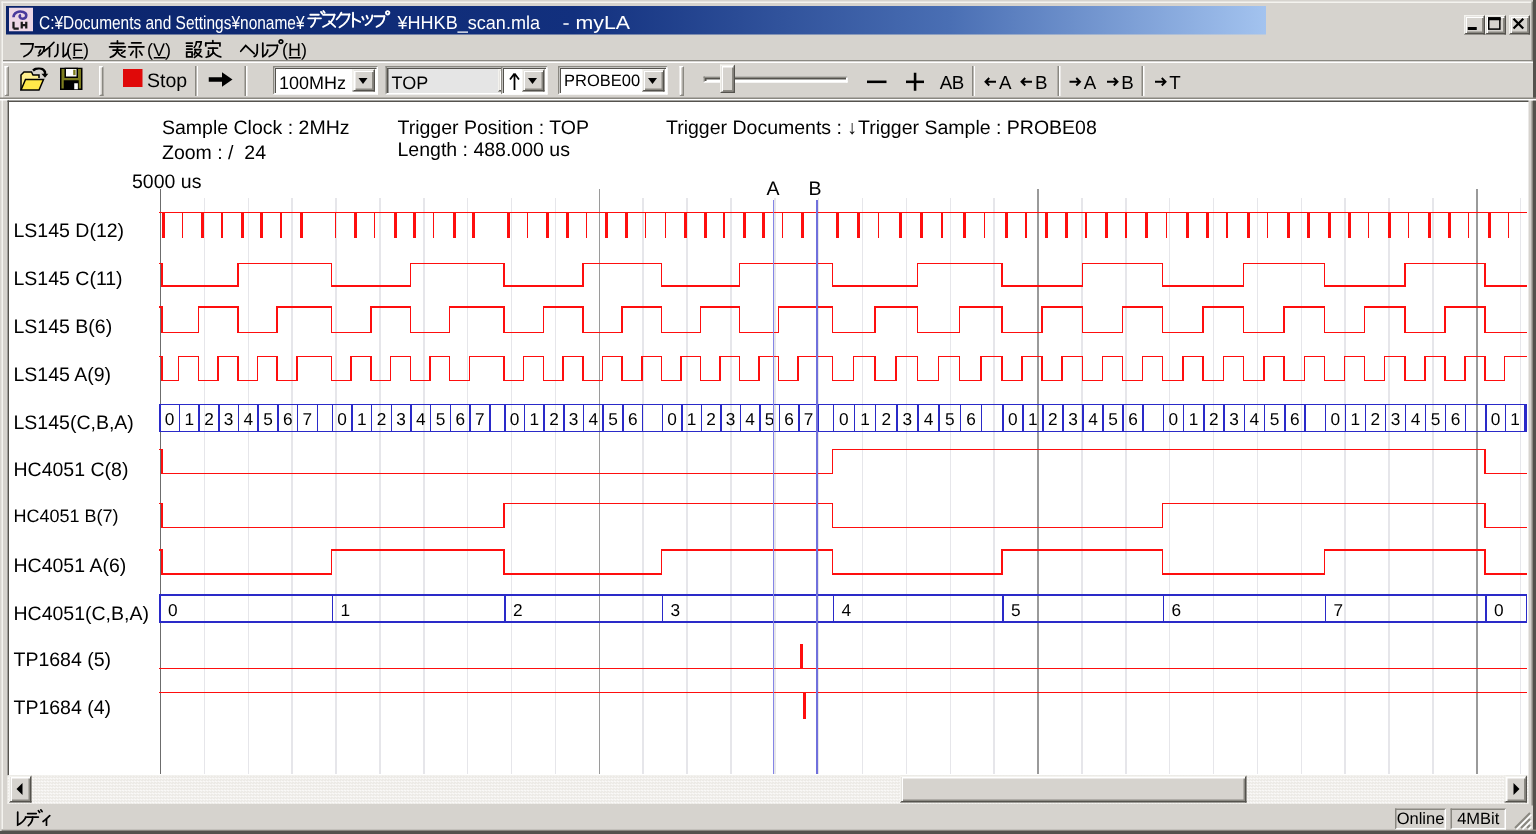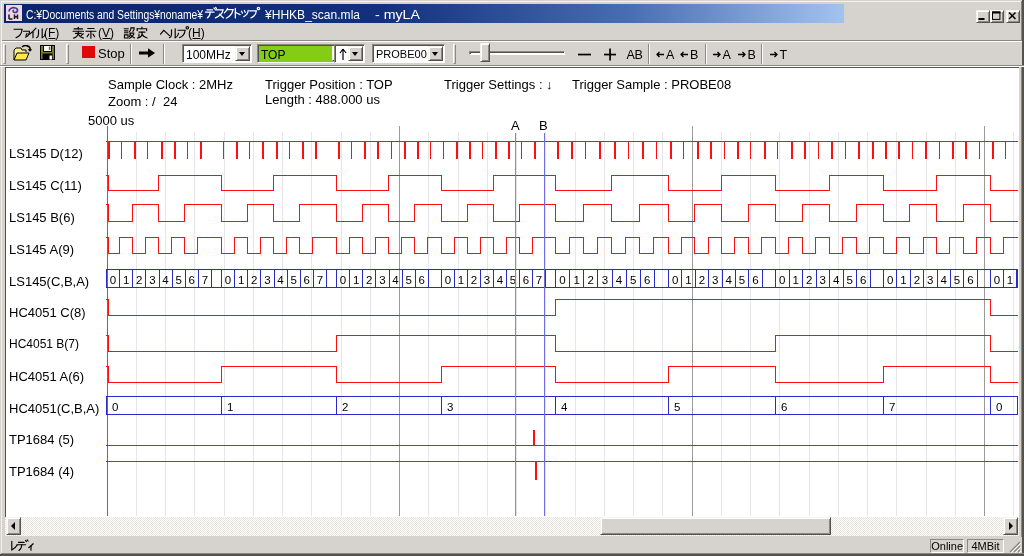--- a/index.html
+++ b/index.html
@@ -180,21 +180,21 @@
   </svg>
 <div class="abs" style="left:163px;top:44px;width:2px;height:20px;border-left:1px solid #8a8881;border-right:1px solid #fff"></div>
 <div class="abs" style="left:182px;top:44px;width:70px;height:19px;background:#fff;border:1px solid;border-color:#8a8881 #fff #fff #8a8881;box-shadow:inset 1px 1px 0 #54524d">
     <div class="abs" style="left:3px;top:3px;font-size:12px;color:#000;white-space:pre">100MHz</div>
     <div class="abs" style="right:1px;top:1px;width:15px;height:15px;background:#d6d3ce;border:1px solid;border-color:#f4f3ef #54524d #54524d #f4f3ef;box-shadow:inset 1px 1px 0 #fff,inset -1px -1px 0 #8a8881">
       <svg width="13" height="13">
         <path d="M3,5 L9,5 L6,9 Z" fill="#000"></path>
       </svg>
     </div>
   </div>
-<div class="abs" style="left:257px;top:44px;width:92px;height:19px;background:#84cc16;border:1px solid;border-color:#8a8881 #fff #fff #8a8881;box-shadow:inset 1px 1px 0 #54524d">
+<div class="abs" style="left:257px;top:44px;width:92px;height:19px;background:#e5e5e5;border:1px solid;border-color:#8a8881 #fff #fff #8a8881;box-shadow:inset 1px 1px 0 #54524d">
     <div class="abs" style="left:3px;top:3px;font-size:12px;color:#000;white-space:pre">TOP</div>
     <div class="abs" style="right:1px;top:1px;width:15px;height:15px;background:#d6d3ce;border:1px solid;border-color:#f4f3ef #54524d #54524d #f4f3ef;box-shadow:inset 1px 1px 0 #fff,inset -1px -1px 0 #8a8881">
       <svg width="13" height="13">
         <path d="M3,5 L9,5 L6,9 Z" fill="#000"></path>
       </svg>
     </div>
   </div>
 <div class="abs" style="left:334px;top:44px;width:31px;height:19px;background:#fff;border:1px solid;border-color:#8a8881 #fff #fff #8a8881;box-shadow:inset 1px 1px 0 #54524d">
     <div class="abs" style="left:3px;top:3px;font-size:12px;color:#000;white-space:pre"><svg width="10" height="13">
         <path d="M5,1 L5,12 M5,1 L2,5 M5,1 L8,5" stroke="#000" stroke-width="1.2" fill="none"></path>
@@ -233,21 +233,21 @@
     <text x="209.5" y="17">T</text>
   </svg>
 <div class="abs" style="left:648px;top:44px;width:2px;height:20px;border-left:1px solid #8a8881;border-right:1px solid #fff"></div>
 <div class="abs" style="left:705px;top:44px;width:2px;height:20px;border-left:1px solid #8a8881;border-right:1px solid #fff"></div>
 <div class="abs" style="left:761px;top:44px;width:2px;height:20px;border-left:1px solid #8a8881;border-right:1px solid #fff"></div>
 <div class="abs" style="left:0;top:65px;width:1024px;height:1px;background:#8a8881"></div>
 <div class="abs" style="left:0;top:66px;width:1024px;height:1px;background:#fff"></div>
 <div class="abs" style="left:5px;top:67px;width:1014px;height:450px;background:#fff;border-left:1px solid #55534e;border-top:1px solid #55534e"></div>
 <div class="abs" style="left:108px;top:77px;font-size:13px;color:#000;white-space:pre">Sample Clock : 2MHz</div>
 <div class="abs" style="left:265px;top:77px;font-size:13px;color:#000;white-space:pre">Trigger Position : TOP</div>
-<div class="abs" style="left:444px;top:77px;font-size:13px;color:#000;white-space:pre">Trigger Settings : ↓</div>
+<div class="abs" style="left:444px;top:77px;font-size:13px;color:#000;white-space:pre">Trigger Documents : ↓</div>
 <div class="abs" style="left:572px;top:77px;font-size:13px;color:#000;white-space:pre">Trigger Sample : PROBE08</div>
 <div class="abs" style="left:108px;top:94px;font-size:13px;color:#000;white-space:pre">Zoom : /  24</div>
 <div class="abs" style="left:265px;top:92px;font-size:13px;color:#000;white-space:pre">Length : 488.000 us</div>
 <div class="abs" style="left:88px;top:113px;font-size:13px;color:#000;white-space:pre">5000 us</div>
 <div class="abs" style="left:511px;top:118px;font-size:13px;color:#000;white-space:pre">A</div>
 <div class="abs" style="left:539px;top:118px;font-size:13px;color:#000;white-space:pre">B</div>
 <div class="abs" style="left:9px;top:146px;font-size:13px;color:#000">LS145 D(12)</div>
 <div class="abs" style="left:9px;top:178px;font-size:13px;color:#000">LS145 C(11)</div>
 <div class="abs" style="left:9px;top:210px;font-size:13px;color:#000">LS145 B(6)</div>
 <div class="abs" style="left:9px;top:242px;font-size:13px;color:#000">LS145 A(9)</div>
@@ -560,17 +560,17 @@
         <path d="M6.5,5.5 C6.5,8 5.5,10 3.5,11.5"></path>
         <path d="M10.5,1 L11.4,2.2"></path>
         <path d="M12.2,0.4 L13.1,1.6"></path>
       </g>
       <g transform="translate(18.00,0)">
         <path d="M8.5,4.5 C7,6 5.5,7.5 3.8,8.6"></path>
         <path d="M6.2,7 L6.2,11.2"></path>
       </g>
     </g>
   </svg>
-<div class="abs" style="left:930px;top:539px;width:34px;height:14px;border:1px solid;border-color:#8a8881 #fff #fff #8a8881;font-size:11px;color:#000;text-align:right;line-height:13px">Online</div>
+<div class="abs" style="left:930px;top:539px;width:34px;height:14px;border:1px solid;border-color:#8a8881 #fff #fff #8a8881;font-size:11px;color:#000;text-align:center;line-height:13px">Online</div>
 <div class="abs" style="left:967px;top:539px;width:37px;height:14px;border:1px solid;border-color:#8a8881 #fff #fff #8a8881;font-size:11px;color:#000;text-align:center;line-height:13px">4MBit</div>
 <svg class="abs" style="left:1008px;top:540px" width="14" height="14">
     <path d="M12,2 L2,12 M12,6 L6,12 M12,10 L10,12" stroke="#8a8881" stroke-width="1.3"></path>
     <path d="M13,3 L3,13 M13,7 L7,13 M13,11 L11,13" stroke="#fff" stroke-width="1"></path>
   </svg>
 </body></html>

